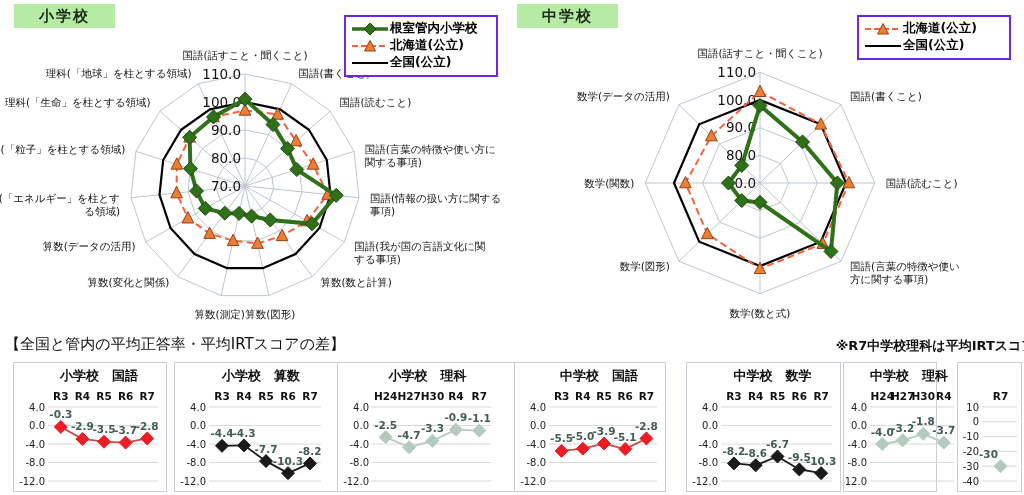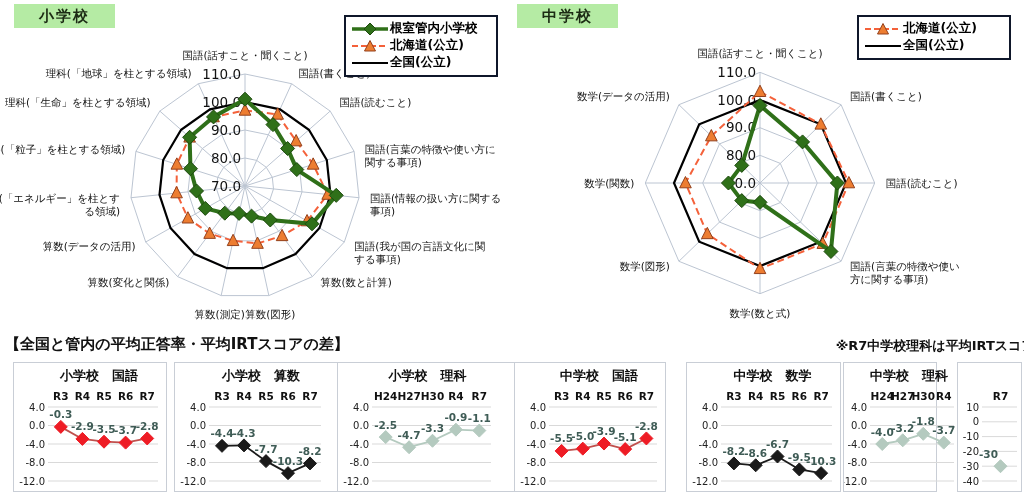--- a/index.html
+++ b/index.html
@@ -1,26 +1,26 @@
 <!DOCTYPE html>
 <html><head>
 <meta charset="utf-8">
 <style>
   html,body{margin:0;padding:0;background:#fff;}
   .page{position:relative;width:1024px;height:495px;background:#fff;overflow:hidden;
         font-family:"DejaVu Sans","Liberation Sans",sans-serif;color:#111;padding-left:40px;}
   .school-tag{position:absolute;top:4px;width:101px;height:24px;line-height:24px;
         text-align:center;font-size:15px;font-weight:bold;color:#1c2b14;background:#b5eba4;letter-spacing:2px;}
   .radar-svg{position:absolute;top:0;}
-  .legend{position:absolute;top:15px;width:154px;background:#fff;border:2px solid #0f172a;
+  .legend{position:absolute;top:15px;width:154px;background:#fff;border:2px solid #6d28d9;
         padding:3px 6px 4px 4px;box-sizing:border-box;}
   .legend-row{display:flex;align-items:center;height:17px;}
   .legend-row svg{flex:0 0 40px;}
   .legend-label{font-size:12.5px;font-weight:600;white-space:nowrap;color:#000;}
-  .diff-heading{position:absolute;left:5px;top:335px;font-size:15px;font-weight:bold;color:#111;}
+  .diff-heading{position:absolute;left:5px;top:335px;font-size:15px;font-weight:normal;color:#111;}
   .diff-note{position:absolute;right:3px;top:337px;font-size:13px;font-weight:600;color:#111;}
   .mini-box{position:absolute;top:362px;height:130px;background:#fff;border:1.5px solid #c9ced6;box-sizing:border-box;}
 </style>
 </head>
 <body>
 
 <div class="page">
 
   <div>
     <div class="school-tag" style="left:14px">小学校</div>

